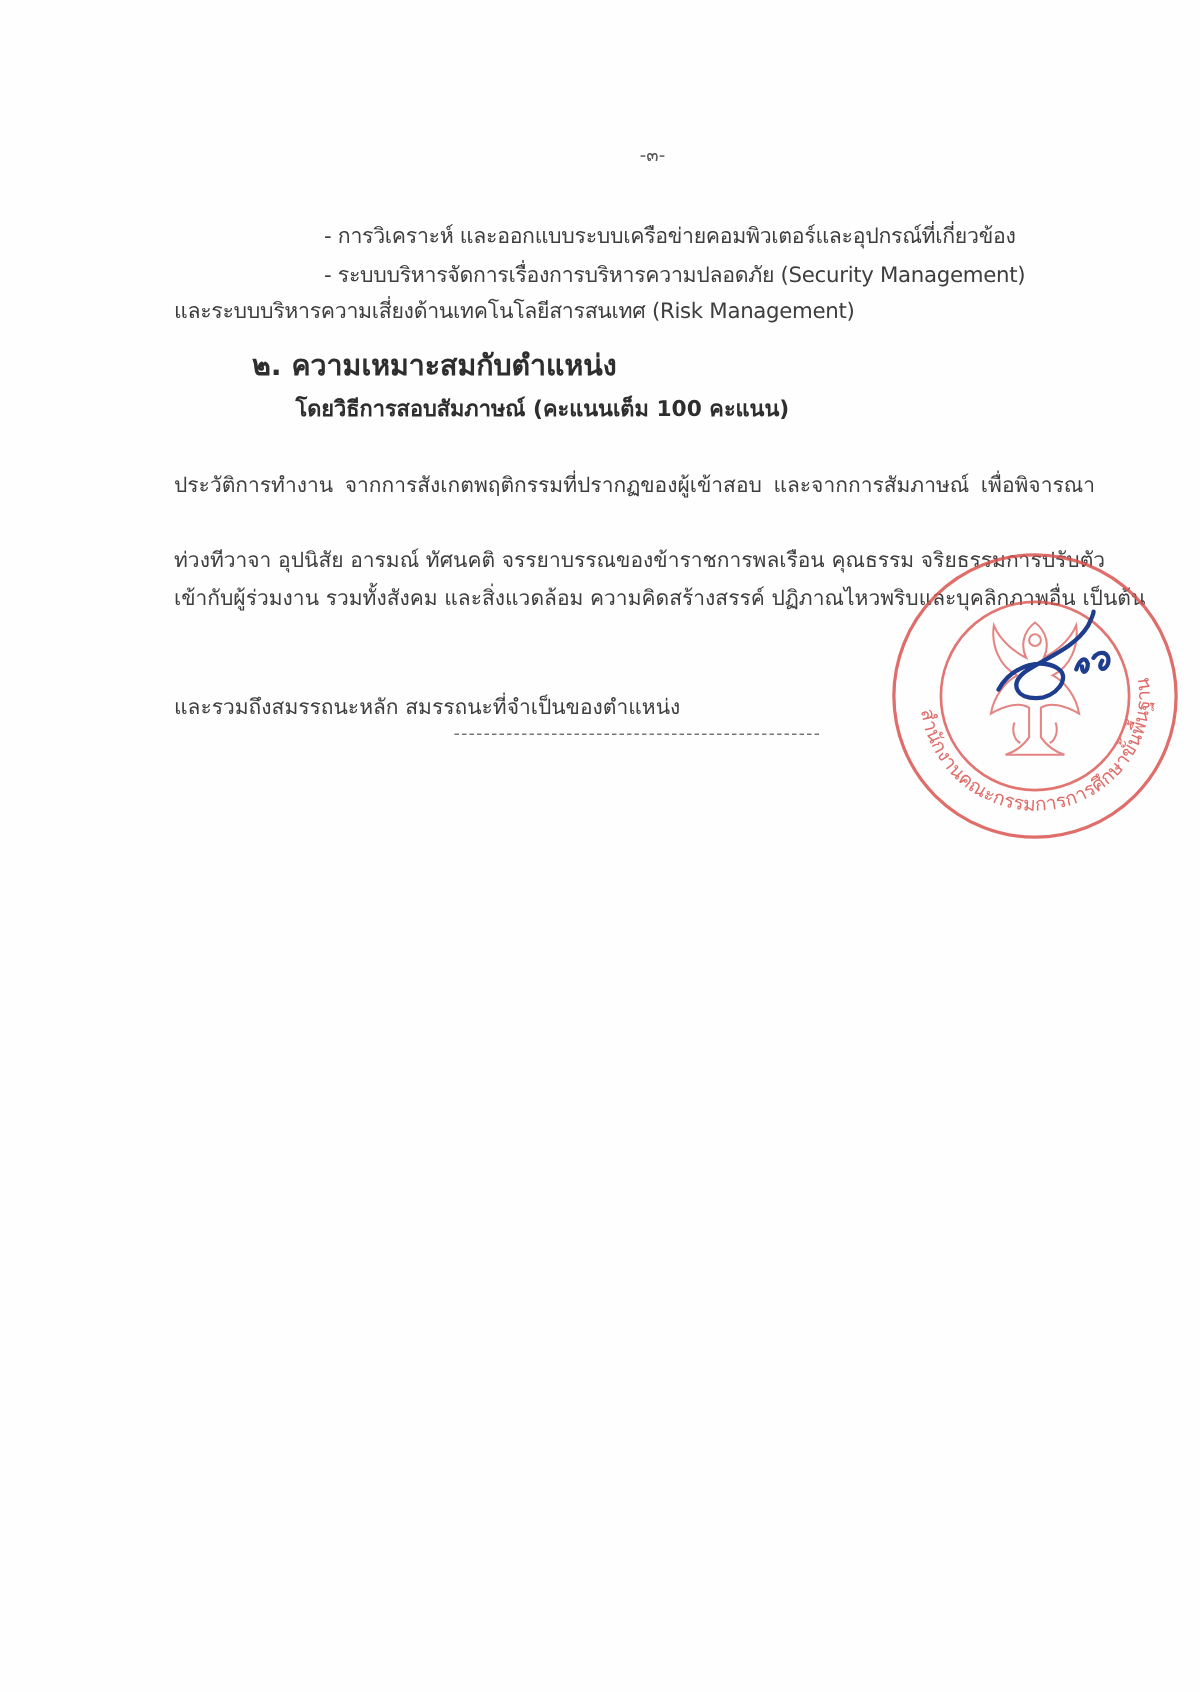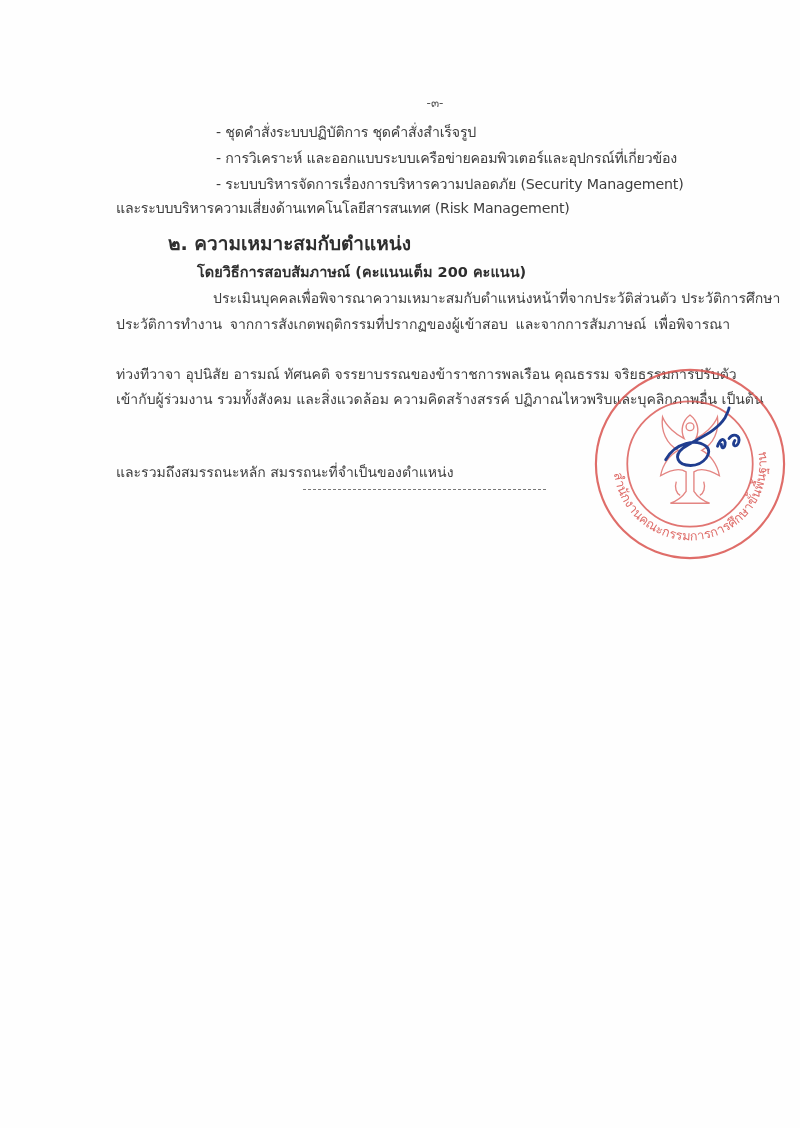--- a/index.html
+++ b/index.html
@@ -95,29 +95,27 @@
       height: 72px;
     }
   </style>
 </head>
 <body>
 
 <div class="page">
 
   <div class="page-number">-๓-</div>
 
-  <div class="line bullet-line" style="top:120px;">- ชุดคำสั่งระบบปฏิบัติการ ชุดคำสั่งสำเร็จรูป</div>
   <div class="line bullet-line" style="top:146px;">- การวิเคราะห์ และออกแบบระบบเครือข่ายคอมพิวเตอร์และอุปกรณ์ที่เกี่ยวข้อง</div>
   <div class="line bullet-line" style="top:172px;">- ระบบบริหารจัดการเรื่องการบริหารความปลอดภัย (Security Management)</div>
   <div class="line para-left" style="top:196px;">และระบบบริหารความเสี่ยงด้านเทคโนโลยีสารสนเทศ (Risk Management)</div>
 
   <div class="heading" style="top:228px;">๒. ความเหมาะสมกับตำแหน่ง</div>
-  <div class="subheading" style="top:260px;">โดยวิธีการสอบสัมภาษณ์  (คะแนนเต็ม 200 คะแนน)</div>
+  <div class="subheading" style="top:260px;">โดยวิธีการสอบสัมภาษณ์  (คะแนนเต็ม 100 คะแนน)</div>
 
-  <div class="justify-line first" style="top:286px;">ประเมินบุคคลเพื่อพิจารณาความเหมาะสมกับตำแหน่งหน้าที่จากประวัติส่วนตัว ประวัติการศึกษา</div>
   <div class="justify-line" style="top:312px;">ประวัติการทำงาน จากการสังเกตพฤติกรรมที่ปรากฏของผู้เข้าสอบ และจากการสัมภาษณ์ เพื่อพิจารณา</div>
   <div class="justify-line" style="top:362px;">ท่วงทีวาจา อุปนิสัย อารมณ์ ทัศนคติ จรรยาบรรณของข้าราชการพลเรือน คุณธรรม จริยธรรมการปรับตัว</div>
   <div class="justify-line" style="top:387px;">เข้ากับผู้ร่วมงาน รวมทั้งสังคม และสิ่งแวดล้อม ความคิดสร้างสรรค์ ปฏิภาณไหวพริบและบุคลิกภาพอื่น เป็นต้น</div>
   <div class="justify-line last" style="top:412px;margin-top:48px;">และรวมถึงสมรรถนะหลัก สมรรถนะที่จำเป็นของตำแหน่ง</div>
 
   <div class="divider"></div>
 
   <svg class="stamp" viewBox="0 0 200 200">
     <defs>
       <path id="stampArc" d="M 100 100 m -78 0 a 78 78 0 1 0 156 0 a 78 78 0 1 0 -156 0"></path>

